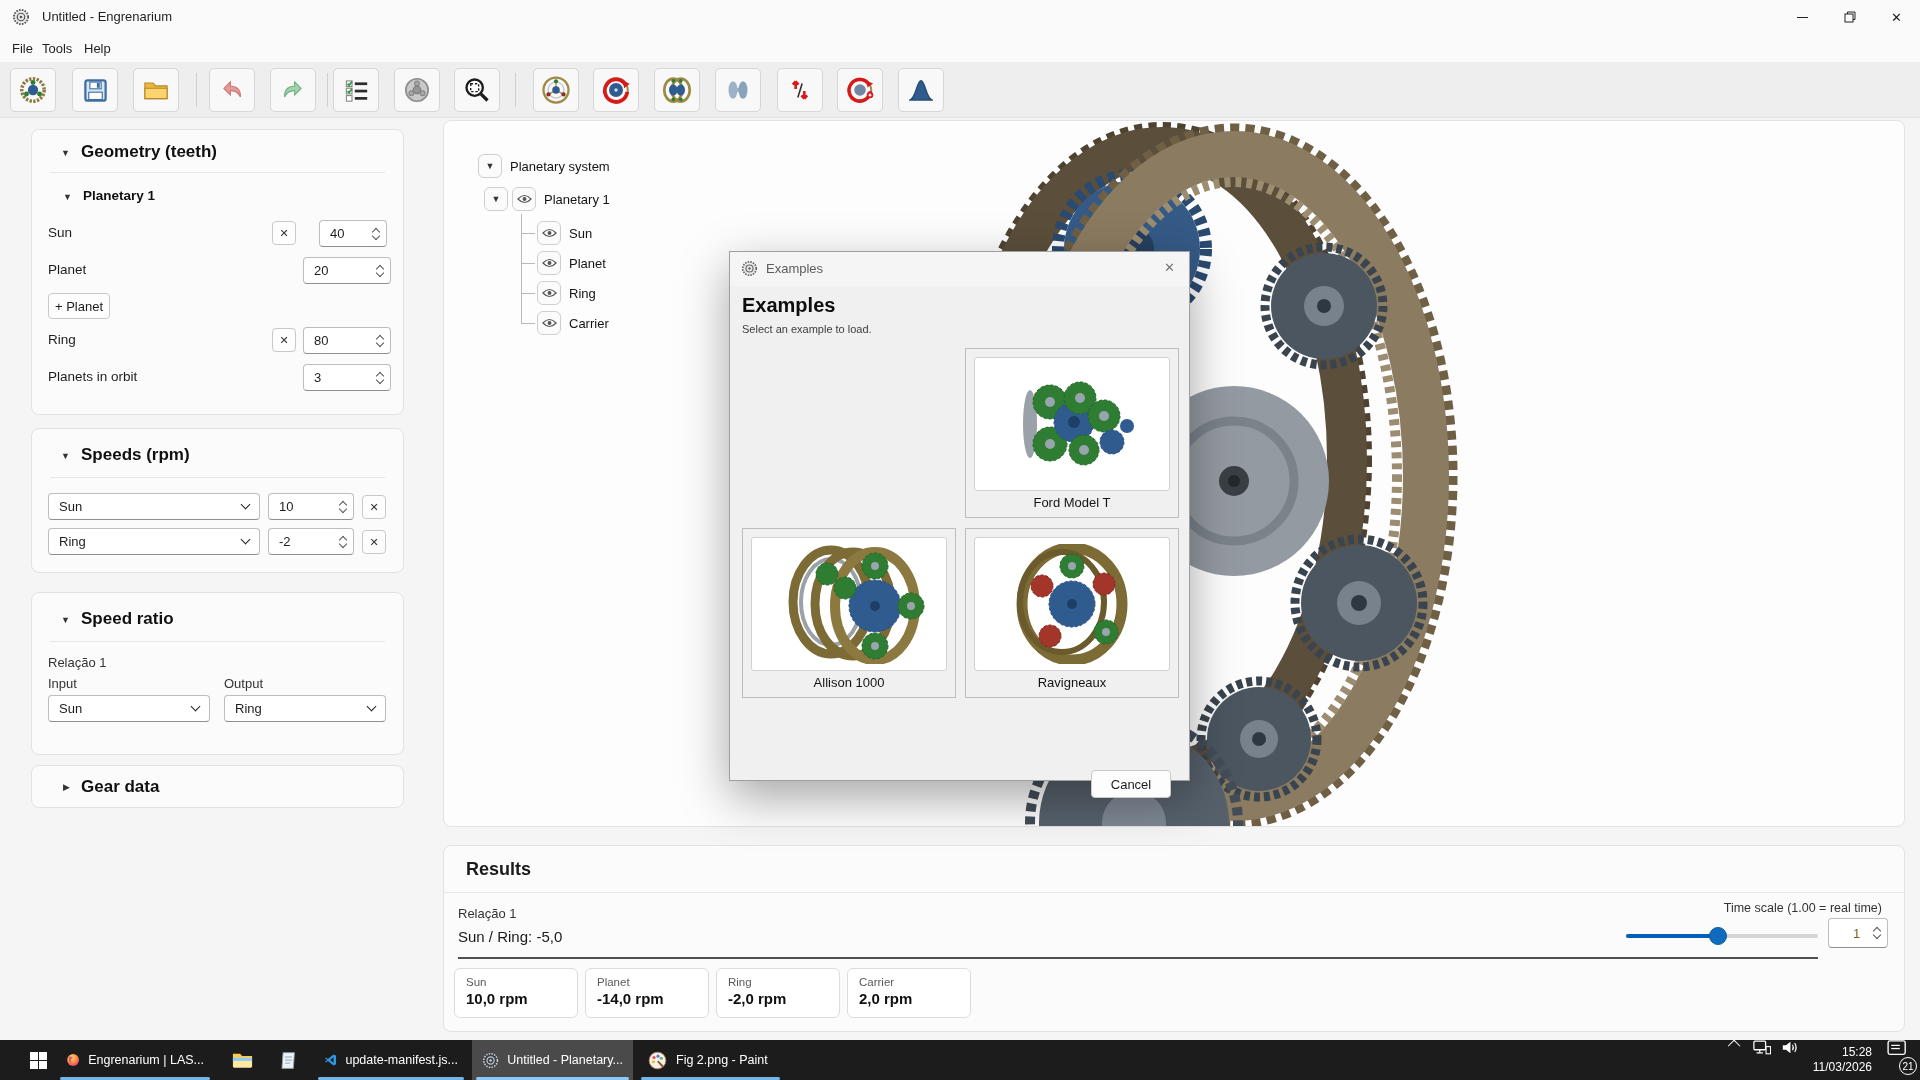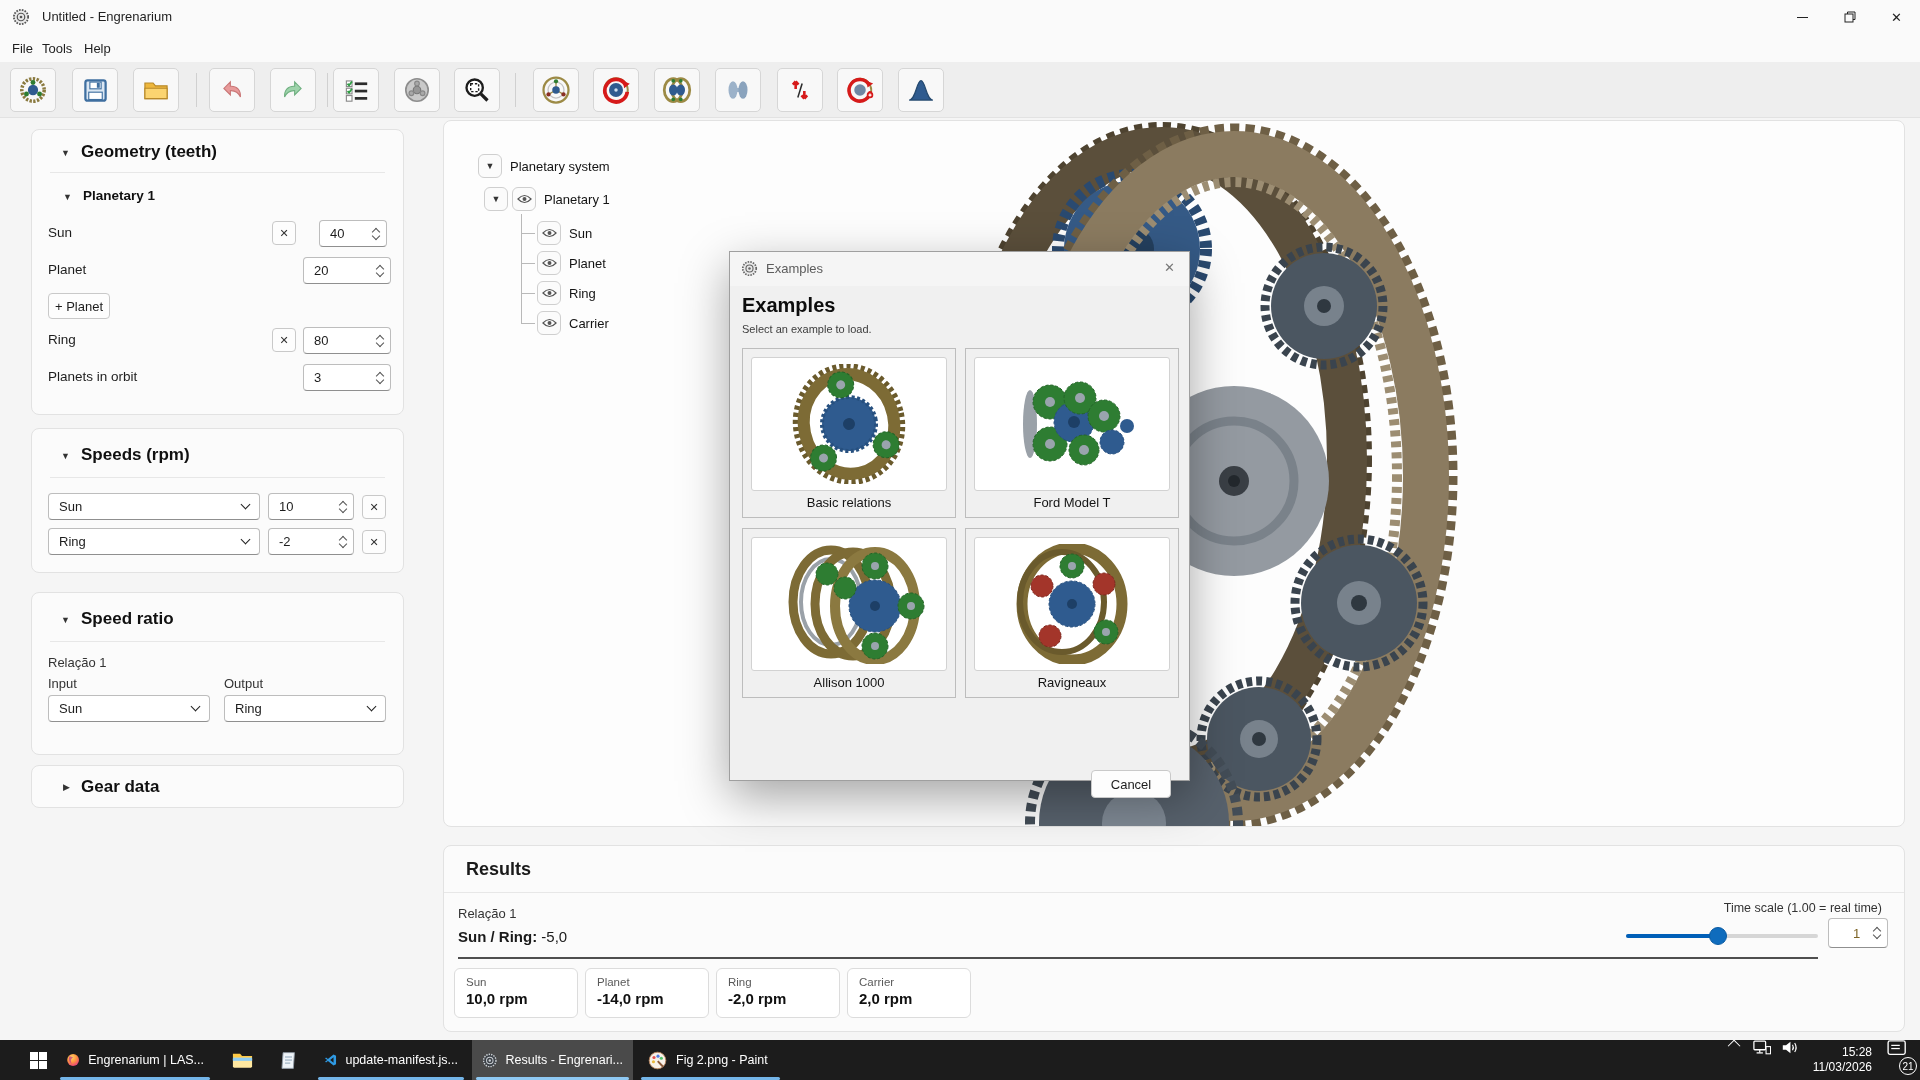--- a/index.html
+++ b/index.html
@@ -413,21 +413,21 @@
     </div>
     <span class="tree-lbl" style="left:125px;top:195px">Carrier</span>
   </div>
 </div>
 
 <div class="results">
   <span class="abs" style="left:22px;top:13px;font-size:18px;font-weight:bold">Results</span>
   <div class="hdiv" style="left:0;right:0;top:46px"></div>
   <span class="abs" style="left:14px;top:60px;font-size:13px;color:#333">Relação 1</span>
   <div class="abs" style="left:14px;top:82px;font-size:15px">
-    <span style="font-weight:bold">Sun / Ring:</span><span> -5,0</span>
+    <span style="font-weight:normal">Sun / Ring:</span><span> -5,0</span>
   </div>
   <div class="abs" style="left:14px;top:111px;width:1360px;height:2px;background:#4f4f4f"></div>
 
   <div class="res-card" style="left:10px">
     <div class="res-lbl">Sun</div>
     <div class="res-val">10,0 rpm</div>
   </div>
   <div class="res-card" style="left:141px">
     <div class="res-lbl">Planet</div>
     <div class="res-val">-14,0 rpm</div>
@@ -463,39 +463,20 @@
       <circle cx="12" cy="12" r="5" fill="none" stroke="#666" stroke-width="1.6"></circle>
         <circle cx="12" cy="12" r="1.8" fill="#666"></circle>
     </svg>
     <span class="abs" style="left:36px;top:9px;font-size:13px;color:#5c5c5c">Examples</span>
     <span class="abs" style="right:14px;top:8px;font-size:13px;color:#777">✕</span>
   </div>
 
   <span class="abs" style="left:12px;top:42px;font-size:20px;font-weight:bold;color:#0d0d0d">Examples</span>
   <span class="abs" style="left:12px;top:71px;font-size:11px;color:#3d3d3d">Select an example to load.</span>
 
-  <div class="ex-card" style="left:12px;top:96px">
-    <div class="ex-thumb">
-      <svg width="160" height="120" viewBox="0 0 160 120">
-        <g transform="rotate(-12 80 60)">
-          <ellipse cx="80" cy="60" rx="52" ry="57" fill="none" stroke="#6a5a2c" stroke-width="8" stroke-dasharray="4 3"></ellipse>
-          <ellipse cx="80" cy="60" rx="45" ry="50" fill="none" stroke="#7d6b35" stroke-width="12"></ellipse>
-          <circle cx="80" cy="60" r="27" fill="#2f5b8f" stroke="#27507f" stroke-width="4" stroke-dasharray="3 2.4"></circle>
-          <circle cx="80" cy="60" r="6" fill="#1d3f66"></circle>
-          <circle cx="80" cy="20" r="13" fill="#2e7d32" stroke="#246428" stroke-dasharray="3 2"></circle>
-            <circle cx="80" cy="20" r="4.5" fill="#9aa4ad"></circle>
-          <circle cx="48" cy="88" r="13" fill="#2e7d32" stroke="#246428" stroke-dasharray="3 2"></circle>
-            <circle cx="48" cy="88" r="4.5" fill="#9aa4ad"></circle>
-          <circle cx="112" cy="88" r="13" fill="#2e7d32" stroke="#246428" stroke-dasharray="3 2"></circle>
-            <circle cx="112" cy="88" r="4.5" fill="#9aa4ad"></circle>
-        </g>
-      </svg>
-    </div>
-    <span class="ex-cap">Basic relations</span>
-  </div>
 
   <div class="ex-card" style="left:235px;top:96px">
     <div class="ex-thumb">
       <svg width="160" height="120" viewBox="0 0 160 120">
         <ellipse cx="38" cy="60" rx="7" ry="34" fill="#9aa1a8"></ellipse>
         <circle cx="58" cy="38" r="17" fill="#2e7d32" stroke="#246428" stroke-dasharray="3 2"></circle>
         <circle cx="58" cy="80" r="17" fill="#2e7d32" stroke="#246428" stroke-dasharray="3 2"></circle>
         <circle cx="82" cy="58" r="20" fill="#2f5b8f" stroke="#27507f" stroke-dasharray="3 2"></circle>
         <circle cx="88" cy="34" r="16" fill="#2e7d32" stroke="#246428" stroke-dasharray="3 2"></circle>
         <circle cx="92" cy="86" r="15" fill="#2e7d32" stroke="#246428" stroke-dasharray="3 2"></circle>
@@ -607,21 +588,21 @@
     <span>update-manifest.js...</span>
     <div class="tb-under"></div>
   </div>
 
   <div class="tb-item active" style="left:472px;width:161px">
     <svg width="21" height="21" viewBox="0 0 24 24">
       <circle cx="12" cy="12" r="9.5" fill="#3a3f45" stroke="#c9ced3" stroke-width="2.2" stroke-dasharray="2.2 1.6"></circle>
       <circle cx="12" cy="12" r="5" fill="none" stroke="#c9ced3" stroke-width="1.6"></circle>
         <circle cx="12" cy="12" r="1.8" fill="#c9ced3"></circle>
     </svg>
-    <span>Results - Engrenari...</span>
+    <span>Untitled - Planetary...</span>
     <div class="tb-under" style="background:#8ec8f2"></div>
   </div>
 
   <div class="tb-item" style="left:637px;width:147px">
     <svg width="21" height="21" viewBox="0 0 24 24">
       <circle cx="12" cy="12" r="9.5" fill="#f7f1e9" stroke="#b9835c"></circle>
       <circle cx="8" cy="8.6" r="1.8" fill="#e34f4f"></circle>
         <circle cx="12.6" cy="7" r="1.8" fill="#4f7de3"></circle>
         <circle cx="16.4" cy="9.4" r="1.8" fill="#4fc36b"></circle>
         <circle cx="7.4" cy="13.4" r="1.8" fill="#e8b93c"></circle>

